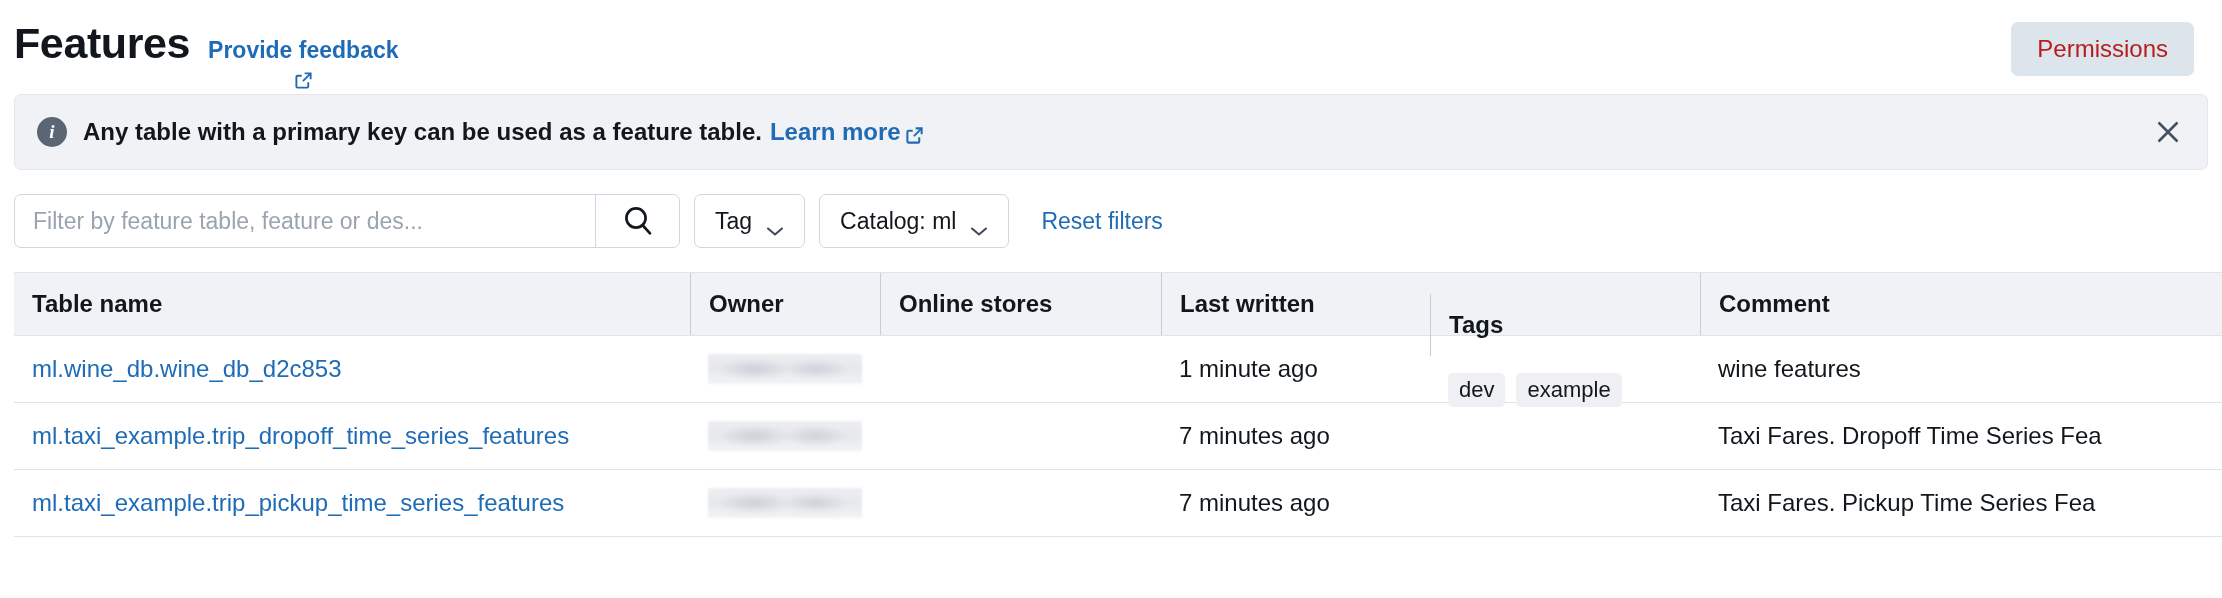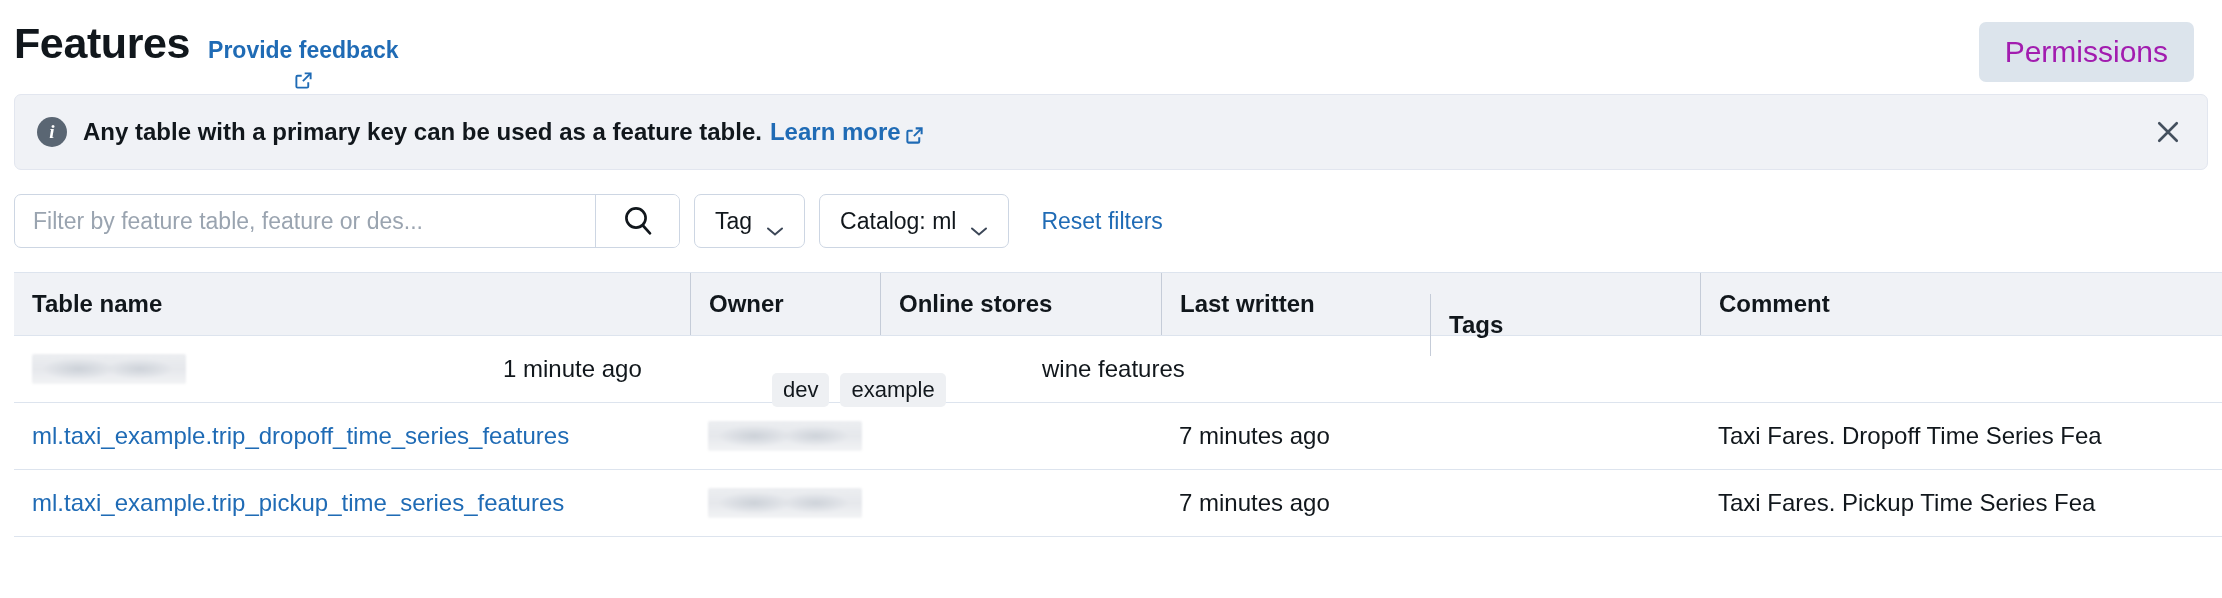--- a/index.html
+++ b/index.html
@@ -39,24 +39,24 @@
     display: inline-flex;
     align-items: center;
     gap: 5px;
     cursor: pointer;
     flex-direction: column;
   }
   .ext-icon { display: inline-block; width: 19px; height: 19px; }
   .spacer { flex: 1; }
   .permissions-btn {
     background: #dce4ec;
-    color: #a21caf;
+    color: #b91c1c;
     border: none;
     border-radius: 7px;
-    font-size: 30px;
+    font-size: 24px;
     font-family: inherit;
     padding: 13px 26px;
     cursor: default;
   }
 
   
   .banner {
     margin: 8px 14px 0 14px;
     height: 76px;
     background: #f0f2f6;
@@ -308,20 +308,23 @@
   <div class="trow thead">
     <div class="th c-name first">Table name</div>
     <div class="th c-owner">Owner</div>
     <div class="th c-stores">Online stores</div>
     <div class="th c-written">Last written</div>
     <div class="th c-tags">Tags</div>
     <div class="th c-comment">Comment</div>
   </div>
 
   <div class="trow">
+    <div class="td c-name">
+      <a class="table-link">ml.wine_db.wine_db_d2c853</a>
+    </div>
     <div class="td c-owner">
       <span class="redacted"></span>
     </div>
     <div class="td c-stores"></div>
     <div class="td c-written cell-text">1 minute ago</div>
     <div class="td c-tags">
       <span class="tag-pill">dev</span>
       <span class="tag-pill">example</span>
     </div>
     <div class="td c-comment cell-text">wine features</div>

